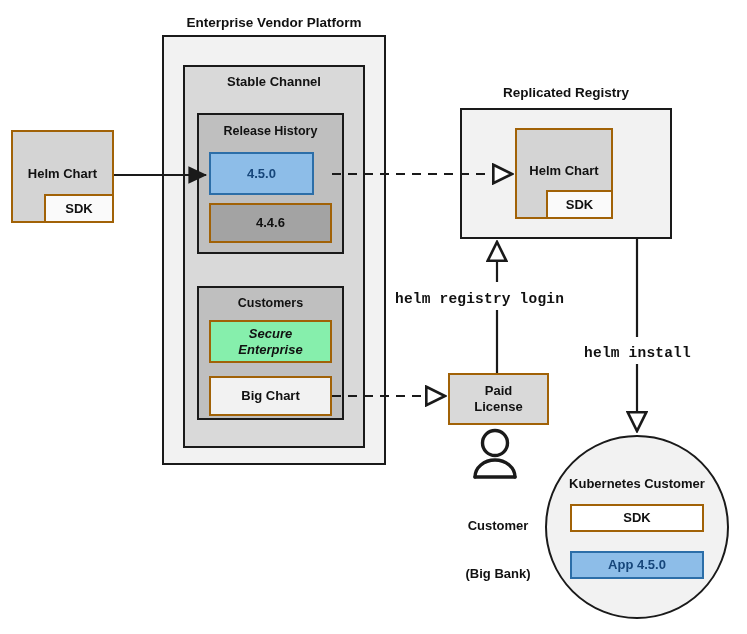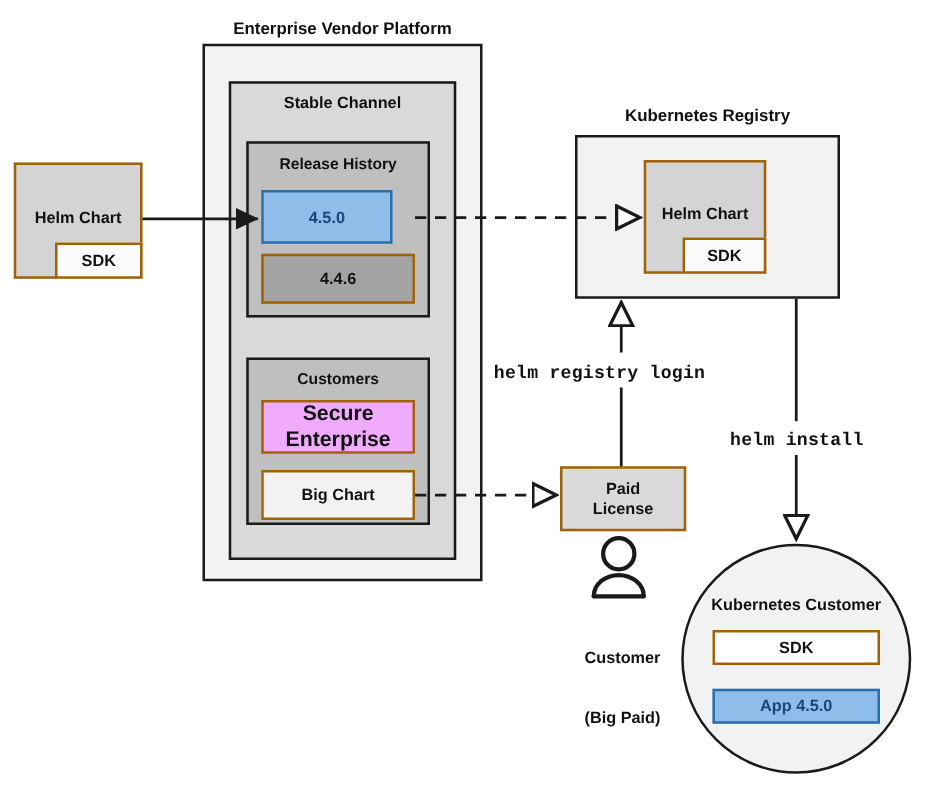--- a/index.html
+++ b/index.html
@@ -96,47 +96,47 @@
     <span>4.5.0</span>
   </div>
   <div class="box" style="left:209px; top:203px; width:123px; height:40px; background:#a3a3a3; font-size:13px;">
     <span>4.4.6</span>
   </div>
 
   <div style="position:absolute; left:197px; top:286px; width:147px; height:134px; box-sizing:border-box; border:2px solid #1a1a1a; background:#BFBFBF;">
     <div class="grp-title" style="top:8px; font-size:12.5px;">Customers</div>
   </div>
 
-  <div class="box" style="left:209px; top:320px; width:123px; height:43px; background:#f0abfc; font-size:17px; white-space:pre-line;">
+  <div class="box" style="left:209px; top:320px; width:123px; height:43px; background:#86efac; font-size:13px; white-space:pre-line;font-style:italic;">
     <span>Secure
 Enterprise</span>
   </div>
   <div class="box" style="left:209px; top:376px; width:123px; height:40px; background:#F2F2F2; font-size:13px;">
     <span>Big Chart</span>
   </div>
 
-  <div class="lbl" style="left:460px; top:85px; width:212px; font-size:13.5px;">Kubernetes Registry</div>
+  <div class="lbl" style="left:460px; top:85px; width:212px; font-size:13.5px;">Replicated Registry</div>
 
   <div style="position:absolute; left:460px; top:108px; width:212px; height:131px; box-sizing:border-box; border:2px solid #1a1a1a; background:#F2F2F2;"></div>
 
   <div class="box" style="left:515px; top:128px; width:98px; height:91px; background:#D4D4D4; font-size:13px; align-items:flex-start; padding-top:33px;">
     <span>Helm Chart</span>
   </div>
   <div class="box" style="left:546px; top:190px; width:67px; height:29px; background:#FAFAFA; font-size:13px;">
     <span>SDK</span>
   </div>
 
   <div class="box" style="left:448px; top:373px; width:101px; height:52px; background:#D9D9D9; font-size:13px; white-space:pre-line;">
     <span>Paid
 License</span>
   </div>
 
   <div class="lbl" style="left:428px; top:485px; width:140px; font-size:13px; line-height:1.25;">
     <div>Customer</div>
-    <div>(Big Paid)</div>
+    <div>(Big Bank)</div>
   </div>
 
   <div class="mono" style="position:absolute; left:395px; top:291px; width:205px; ">helm registry login</div>
   <div class="mono" style="position:absolute; left:565px; top:345px; width:145px; text-align:center;">helm install</div>
 
   <div class="circle" style="left:545px; top:435px; width:184px; height:184px; background:#F2F2F2;"></div>
   <div class="lbl" style="left:545px; top:476px; width:184px; font-size:13px;">Kubernetes Customer</div>
 
   <div class="box" style="left:570px; top:504px; width:134px; height:28px; background:#FFFFFF; font-size:13px;">
     <span>SDK</span>

